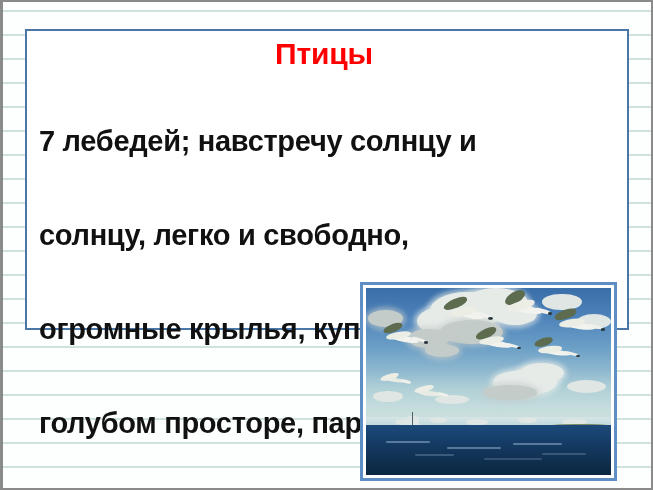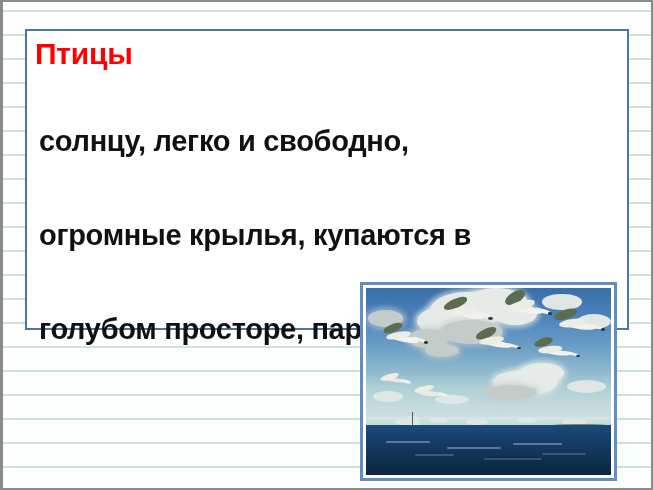--- a/index.html
+++ b/index.html
@@ -50,20 +50,21 @@
     background: #ffffff;
     border: 2px solid #4a76a8;
     box-sizing: border-box;
     padding: 4px 6px 0 8px;
   }
 
   #title {
     color: #ff0000;
     font-size: 30px;
     font-weight: bold;
+    text-align: center;
     line-height: 34px;
     margin: 2px 0 0 0;
     letter-spacing: -0.2px;
     padding-right: 8px;
   }
 
   #bodytext {
     margin: 0;
     padding: 0 0 0 4px;
     color: #111111;
@@ -200,20 +201,21 @@
 </head>
 <body>
 
 <div id="slide">
 
   <div id="paper"></div>
 
   <div id="textbox">
     <div id="title">Птицы</div>
     <div id="bodytext">
+      <span class="bodyline">7 лебедей; навстречу солнцу и</span>
       <span class="bodyline">солнцу, легко и свободно,</span>
       <span class="bodyline">огромные крылья, купаются в</span>
       <span class="bodyline">голубом просторе, парят над</span>
       
     </div>
   </div>
 
   <div id="picture-frame">
     <div id="painting">
 

